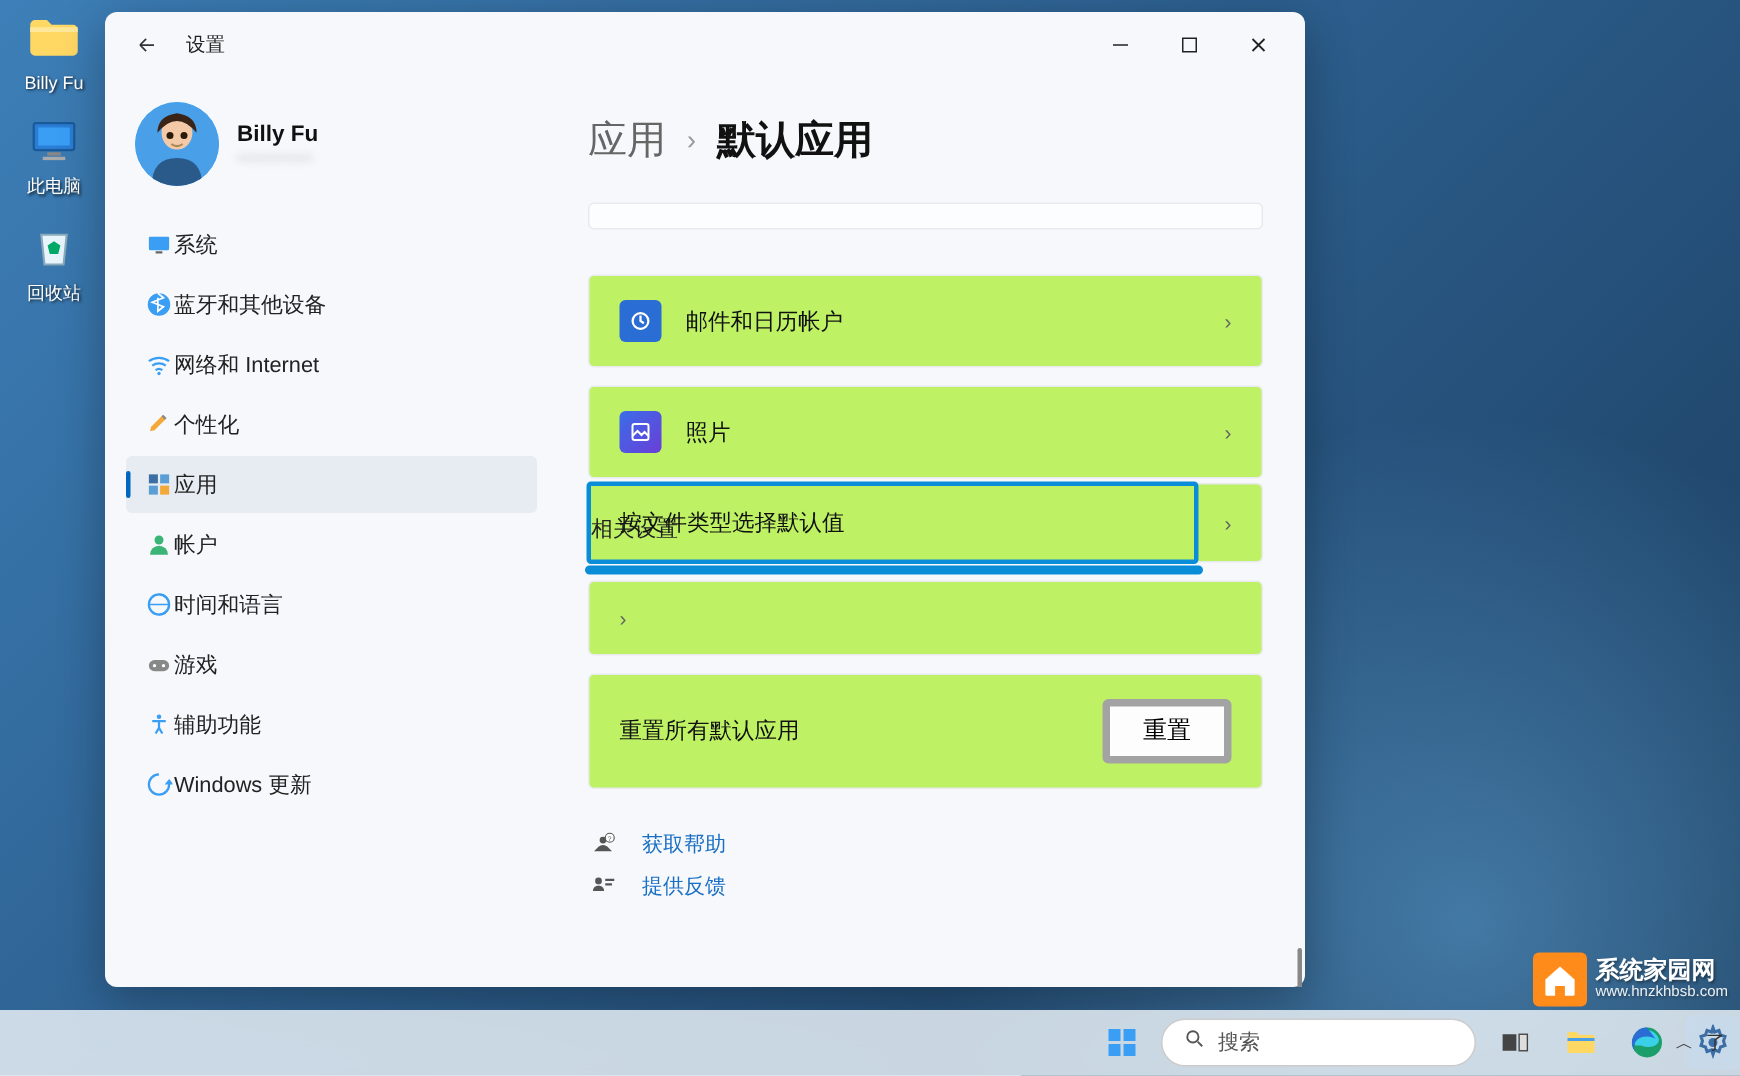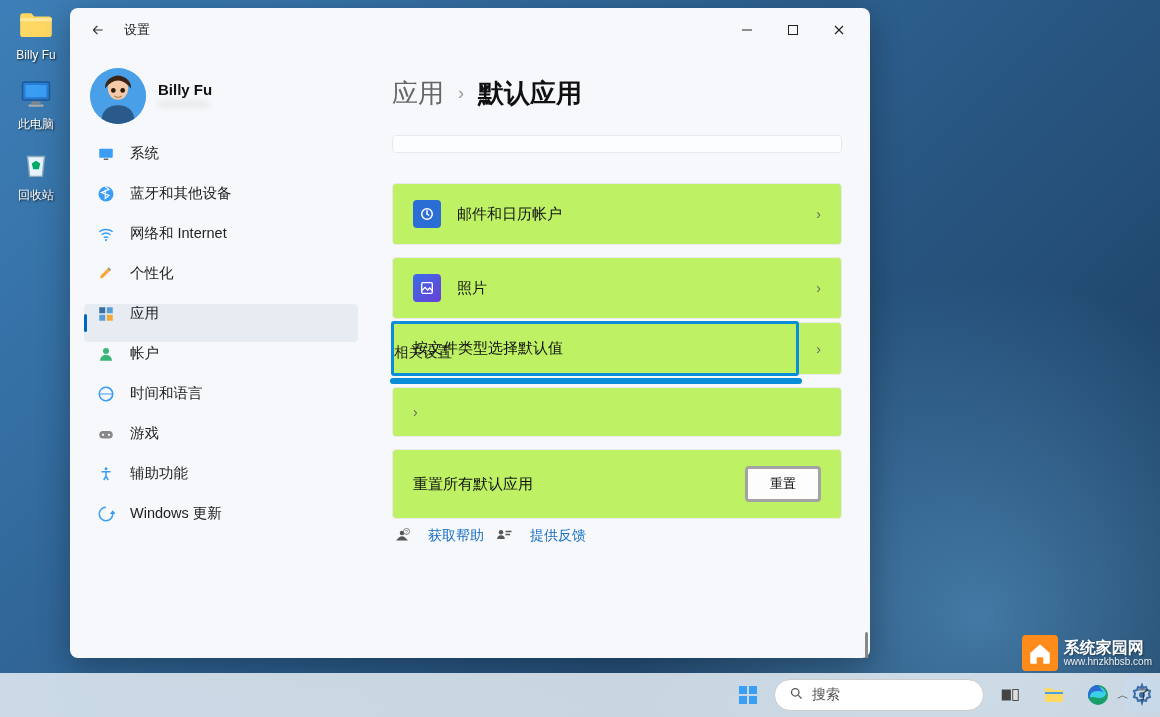--- a/index.html
+++ b/index.html
@@ -34,41 +34,41 @@
   .profile { display: flex; align-items: center; gap: 12px; padding: 8px 6px 20px 6px; }
   .avatar { width: 56px; height: 56px; border-radius: 50%; background: linear-gradient(135deg,#5ac8fa,#3b82f6); display:flex; align-items:center; justify-content:center; overflow:hidden; position:relative;}
   .avatar svg { width: 56px; height: 56px; }
   .profile .name { font-size: 15px; font-weight: 600; color: #111; }
   .profile .sub { font-size: 12px; color: #ccc; filter: blur(3px); }
   .searchbox { position: relative; margin: 0 4px 18px 4px; }
   .searchbox input { width: 100%; height: 34px; border: 1px solid #ddd; border-radius: 4px; padding: 0 36px 0 12px; font-size: 14px; background: #fcfdfe; }
   .searchbox input::placeholder { color: #777; }
   .searchbox .sicon { position: absolute; right: 10px; top: 8px; color: #555; }
   .navlist { display: flex; flex-direction: column; gap: 2px; }
-  .navitem { display: flex; gap: 14px; height: 38px; padding: 0 12px; border-radius: 4px; cursor: pointer; font-size: 14.5px; color: #222; }
+  .navitem { display: flex; align-items: center; height: 38px; padding: 0 12px; border-radius: 4px; cursor: pointer; font-size: 14.5px; color: #222; }
   .navitem.active { background: #e6ecf2; position: relative; }
   .navitem.active::before { content:""; position:absolute; left:0; top:10px; bottom:10px; width:3px; background:#0067c0; border-radius:2px; }
   .navitem .nicon { width: 20px; height: 20px; display:flex; align-items:center; justify-content:center; }
   
   .main { flex: 1; padding: 24px 28px 20px 22px; overflow-y: auto; position: relative; }
   .breadcrumb { display: flex; align-items: center; gap: 14px; font-size: 26px; margin-bottom: 24px; }
   .breadcrumb .bc1 { color: #666; }
   .breadcrumb .sep { color: #999; font-size: 18px; }
   .breadcrumb .bc2 { color: #111; font-weight: 600; }
   .card { background: #bef264; border: 1px solid #e8eaed; border-radius: 4px; margin-bottom: 4px; }
   .cardrow { display: flex; align-items: center; padding: 16px 20px; cursor: pointer; }
   .cardrow .cicon { width: 28px; height: 28px; border-radius: 4px; display:flex; align-items:center; justify-content:center; margin-right: 16px; flex-shrink:0;}
   .cardrow .clabel { font-size: 15px; color: #111; flex: 1; }
   .cardrow .chev { color: #666; font-size: 14px; }
   .gap { height: 8px; }
   .section-label { font-size: 14.5px; color: #222; margin: 24px 0 10px 2px; }
   .highlighted { outline: 3px solid #0a8dd8; outline-offset: -1px; }
   .partial-card { height: 18px; background:#fcfdfe; border:1px solid #e8eaed; border-radius:4px; margin-bottom: 30px; }
-  .reset-btn { border: 3px solid #a3a3a3; background: #fdfdfd; padding: 6px 22px; border-radius: 4px; font-size: 13px; cursor:pointer; }
-  .help-links { margin-top: 8px; display:flex; flex-direction:row; gap: 10px; }
+  .reset-btn { border: 5px solid #a3a3a3; background: #fdfdfd; padding: 6px 22px; border-radius: 4px; font-size: 16px; cursor:pointer; }
+  .help-links { margin-top: 28px; display:flex; flex-direction:column; gap: 10px; }
   .help-link { display:flex; align-items:center; gap: 16px; font-size: 14px; }
   .help-link .hlabel { color: #1a6fc4; cursor: pointer; }
   .help-link .hicon { color: #555; width:20px; display:flex; justify-content:center;}
   .scroll-indicator { position:absolute; right: 2px; top: 580px; width: 3px; height: 40px; background: #888; border-radius: 2px; }
   
   .taskbar {
     position: absolute; left: 0; right: 0; bottom: 0; height: 44px;
     background: rgba(230,238,245,0.85); backdrop-filter: blur(10px);
     display: flex; align-items: center; justify-content: flex-end; gap: 6px;
   }

